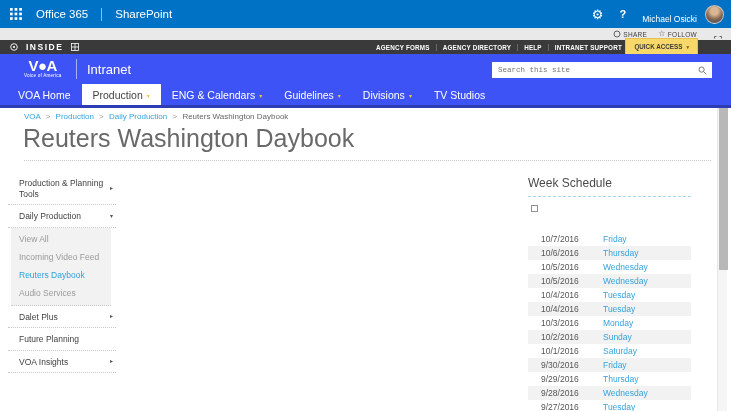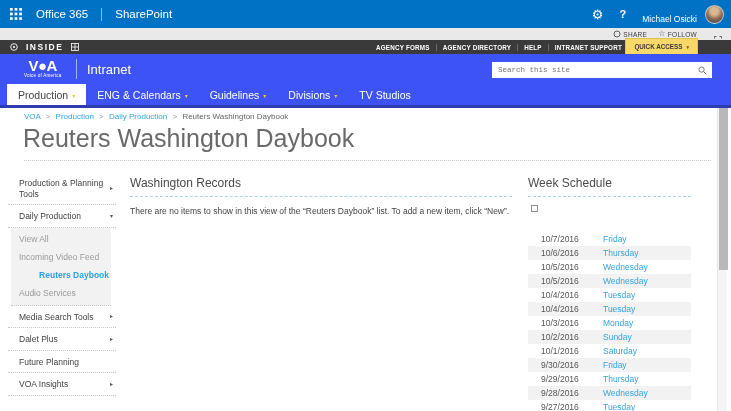--- a/index.html
+++ b/index.html
@@ -74,21 +74,21 @@
 
   
   .sidebar { position:absolute; top:172px; left:8px; width:108px; font-size:8.5px; color:#3f3f3f; }
   .snav-item { position:relative; padding:6px 12px 5px 11px; border-bottom:1px dotted #c9c9c9;
                line-height:10.5px; cursor:pointer; }
   .snav-arrow { position:absolute; right:3px; top:50%; transform:translateY(-50%);
                 font-size:6px; color:#555; }
   .snav-sub { background:#f2f2f2; margin:0 5px 0 3px; padding:2px 0 3px 0;
               border-bottom:1px dotted #c9c9c9; }
   .snav-subitem { padding:4px 2px 4px 8px; color:#9a9a9a; cursor:pointer; }
-  .snav-subitem.active { color:#2aa2e0; font-weight:bold;text-align:right; }
+  .snav-subitem.active { color:#2aa2e0; font-weight:normal; }
 
   
   .records { position:absolute; top:176px; left:130px; width:382px; }
   .sec-heading { font-size:12px; color:#4a4a4a; padding-bottom:6px;
                  border-bottom:1px dashed #a9d6ea; }
   .records-msg { margin-top:9px; font-size:8.5px; color:#444; line-height:11px; }
 
   
   .week { position:absolute; top:176px; left:528px; width:163px; }
   .wscheck { margin:8px 0 4px 3px; width:7px; height:7px; border:1px solid #8f8f8f;
@@ -196,20 +196,23 @@
       <span class="mag">
         <svg width="9" height="9" viewBox="0 0 9 9" fill="none" stroke="#777" stroke-width="1">
             <circle cx="3.6" cy="3.6" r="2.6"></circle>
             <line x1="5.6" y1="5.6" x2="8.3" y2="8.3"></line>
           </svg>
       </span>
     </div>
   </div>
 
   <div class="mainnav">
+    <span class="navitem">
+        <span>VOA Home</span>
+      </span>
     <span class="navitem active">
         <span>Production</span>
         <span class="nav-caret">▾</span>
       </span>
     <span class="navitem">
         <span>ENG &amp; Calendars</span>
         <span class="nav-caret">▾</span>
       </span>
     <span class="navitem">
         <span>Guidelines</span>
@@ -246,40 +249,32 @@
       <span>Daily Production</span>
       <span class="snav-arrow">▾</span>
     </div>
     <div class="snav-sub">
       <div class="snav-subitem">View All</div>
       <div class="snav-subitem">Incoming Video Feed</div>
       <div class="snav-subitem active">Reuters Daybook</div>
       <div class="snav-subitem">Audio Services</div>
     </div>
     <div class="snav-item">
-      <span>Media Search Tools</span>
-      <span class="snav-arrow">▸</span>
-    </div>
-    <div class="snav-item">
       <span>Dalet Plus</span>
       <span class="snav-arrow">▸</span>
     </div>
     <div class="snav-item">
       <span>Future Planning</span>
     </div>
     <div class="snav-item">
       <span>VOA Insights</span>
       <span class="snav-arrow">▸</span>
     </div>
   </div>
 
-  <div class="records">
-    <div class="sec-heading">Washington Records</div>
-    <div class="records-msg">There are no items to show in this view of the “Reuters Daybook” list. To add a new item, click “New”.</div>
-  </div>
 
   <div class="week">
     <div class="sec-heading">Week Schedule</div>
     <div class="wscheck"></div>
     <div class="wstable">
       <div class="wsrow">
           <span class="wsdate">10/7/2016</span>
           <a class="wsday">Friday</a>
         </div>
       <div class="wsrow">

